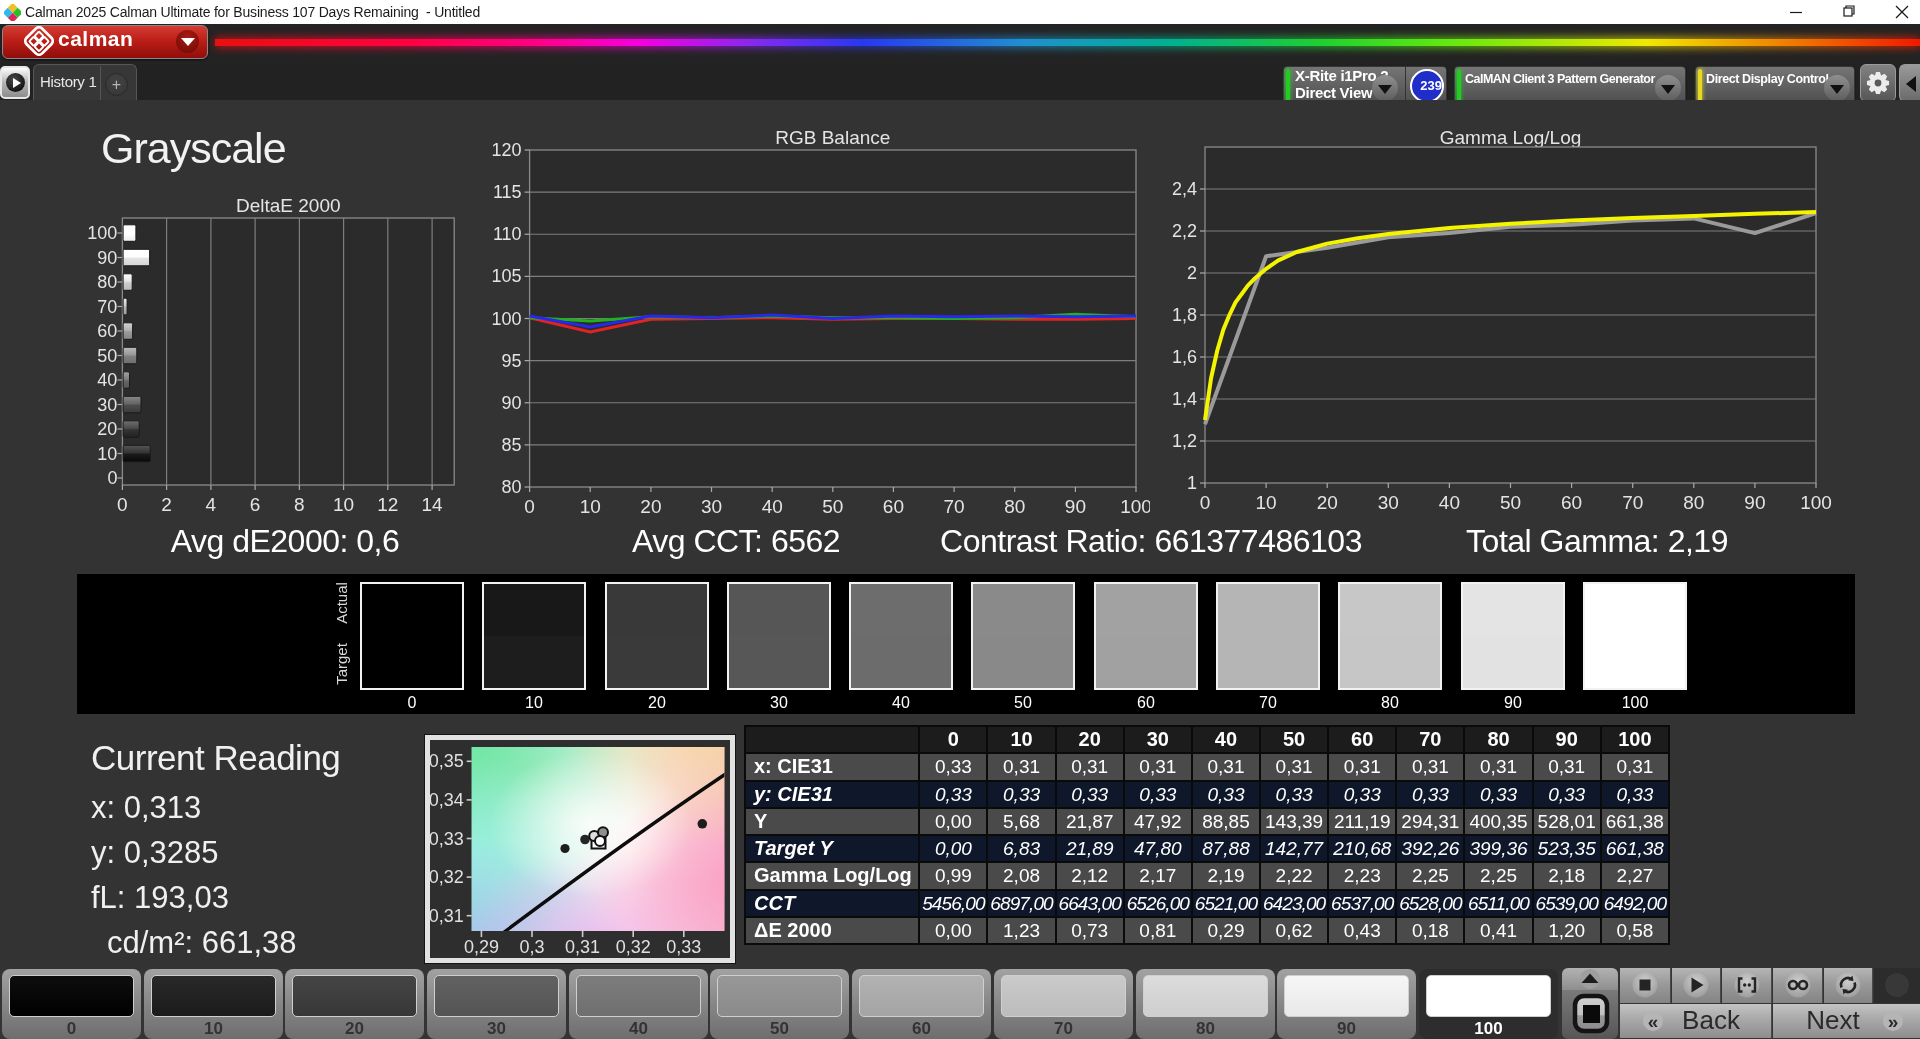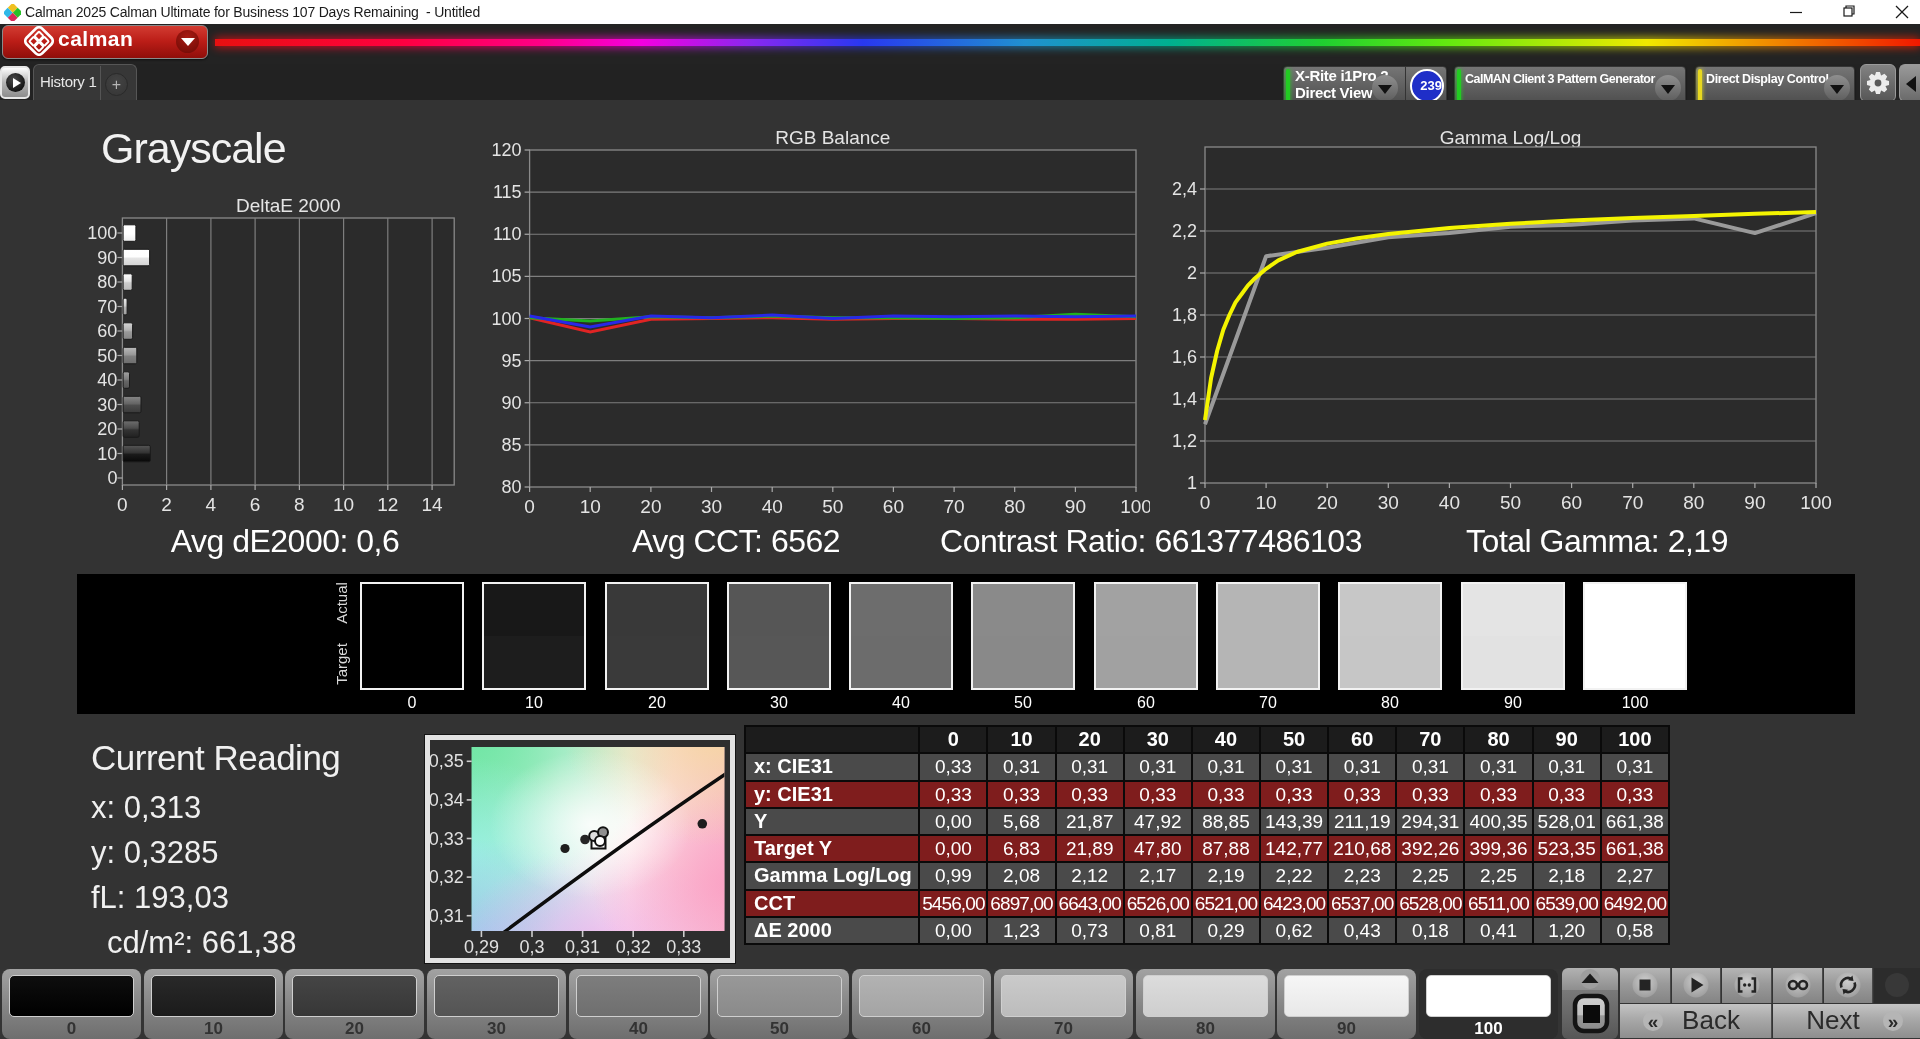--- a/index.html
+++ b/index.html
@@ -75,21 +75,21 @@
     border:5px solid #e2e2e2; outline:1px solid #141414; }
   
   #dtable { left:744px; top:725px; border-collapse:collapse; background:#000; table-layout:fixed; width:926px; }
   #dtable td { border:2px solid #0a0a0a; color:#fff; font-size:19px; text-align:center;
     padding:0; height:25.3px; line-height:25.3px; white-space:nowrap; overflow:hidden; }
   #dtable td.lbl, #dtable tr.hd td { font-size:20px; }
   #dtable td.lbl { text-align:left; padding-left:8px; font-weight:bold; width:166px; }
   #dtable td.num { width:64.9px; }
   #dtable tr.hd td { background:#1c1c1c; font-weight:bold; }
   #dtable tr.dk td { background:#4a4a4a; }
-  #dtable tr.lt td { background:#7f1d1d; }
+  #dtable tr.lt td { background:#0f172a;font-style:italic; }
   #dtable tr.cct td { letter-spacing:-0.9px; }
   
   #bottombar { left:0; top:969px; width:1920px; height:70px; background:#343434; }
   .pbtn { position:absolute; top:0px; width:139px; height:70px; border-radius:8px;
     background:linear-gradient(#a2a2a2,#848484 55%,#6e6e6e); }
   .pbtn .patch { position:absolute; left:7px; top:6px; width:125px; height:42px; border-radius:5px; }
   .pbtn .plbl { position:absolute; top:50px; width:100%; text-align:center; font-size:17px;
     font-weight:bold; color:#333; }
   #pb100 { background:#2d2d2d; }
   #pb100 .plbl { color:#fff; }

